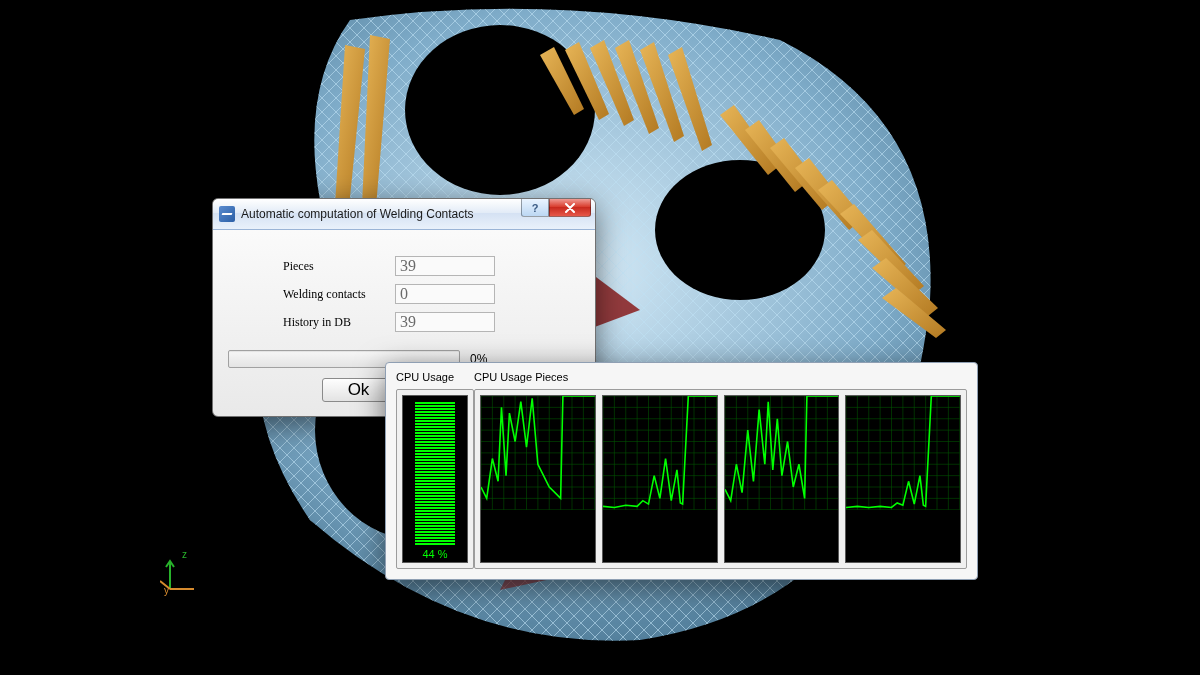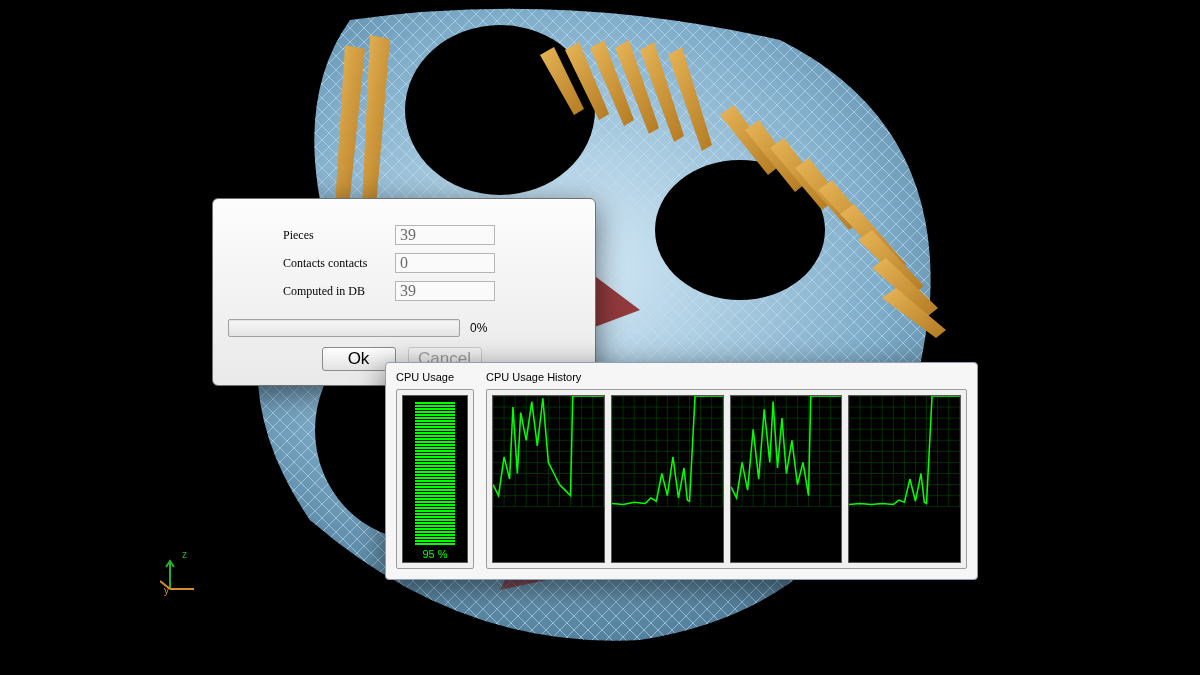--- a/index.html
+++ b/index.html
@@ -189,21 +189,21 @@
     top: 362px;
     width: 593px;
     height: 218px;
     background: #f6f6f6;
     border: 1px solid #8f9fb3;
     border-radius: 4px;
     box-shadow: 0 8px 30px rgba(0,0,0,.55);
     padding: 8px 10px 10px 10px;
     box-sizing: border-box;
     display: flex;
-    gap: 12px;
+    gap: 0;
   }
   .perf-group-meter {
     width: 78px;
     display: flex;
     flex-direction: column;
   }
   .perf-group-history {
     flex: 1;
     display: flex;
     flex-direction: column;
@@ -339,32 +339,46 @@
     <line x1="10" y1="34" x2="10" y2="6" stroke="#28b22b" stroke-width="2"></line>
     <polyline points="6,12 10,6 14,12" fill="none" stroke="#28b22b" stroke-width="2"></polyline>
     <line x1="10" y1="34" x2="34" y2="34" stroke="#d68b2e" stroke-width="2"></line>
     <line x1="10" y1="34" x2="0" y2="26" stroke="#d68b2e" stroke-width="2"></line>
   </svg>
   <div class="z-label">z</div>
   <div class="y-label">y</div>
 </div>
 
 <div class="dialog">
+  <div class="dialog-titlebar">
+    <div class="app-icon"></div>
+    <div class="title">Automatic computation of Welding Contacts</div>
+    <div class="win-btns">
+      <div class="win-btn win-help">
+        <span>?</span>
+      </div>
+      <div class="win-btn win-close">
+        <svg viewBox="0 0 12 10">
+          <path d="M2 1 L10 9 M10 1 L2 9" stroke="#fff" stroke-width="2" stroke-linecap="round"></path>
+        </svg>
+      </div>
+    </div>
+  </div>
 
   <div class="dialog-body">
     <div class="form-row">
       <div class="label">Pieces</div>
       <input type="text" readonly="" value="39" style="">
     </div>
     <div class="form-row">
-      <div class="label">Contacts contacts</div>
+      <div class="label">Welding contacts</div>
       <input type="text" readonly="" value="0" style="">
     </div>
     <div class="form-row">
-      <div class="label">Computed in DB</div>
+      <div class="label">History in DB</div>
       <input type="text" readonly="" value="39" style="">
     </div>
 
     <div class="progress-wrap">
       <div class="progress-bar"></div>
       <div class="progress-text">0%</div>
     </div>
 
     <div class="dialog-buttons">
       <div class="btn">
@@ -425,26 +439,26 @@
             <div class="cpu-bar"></div>
             <div class="cpu-bar"></div>
             <div class="cpu-bar"></div>
             <div class="cpu-bar"></div>
             <div class="cpu-bar"></div>
             <div class="cpu-bar"></div>
             <div class="cpu-bar"></div>
             <div class="cpu-bar"></div>
             <div class="cpu-bar"></div>
           </div>
-        <div class="cpu-percent">95 %</div>
+        <div class="cpu-percent">44 %</div>
       </div>
     </div>
   </div>
   <div class="perf-group-history">
-    <div class="perf-label">CPU Usage History</div>
+    <div class="perf-label">CPU Usage Pieces</div>
     <div class="perf-box">
       <div class="history-row" id="history-row">
         <div class="history-cell">
             <svg viewBox="0 0 100 100" preserveAspectRatio="none">
               <g stroke="#005500" stroke-width="0.5">
                 <line x1="0" x2="0" y1="0" y2="100"></line>
                 <line x1="10" x2="10" y1="0" y2="100"></line>
                 <line x1="20" x2="20" y1="0" y2="100"></line>
                 <line x1="30" x2="30" y1="0" y2="100"></line>
                 <line x1="40" x2="40" y1="0" y2="100"></line>

